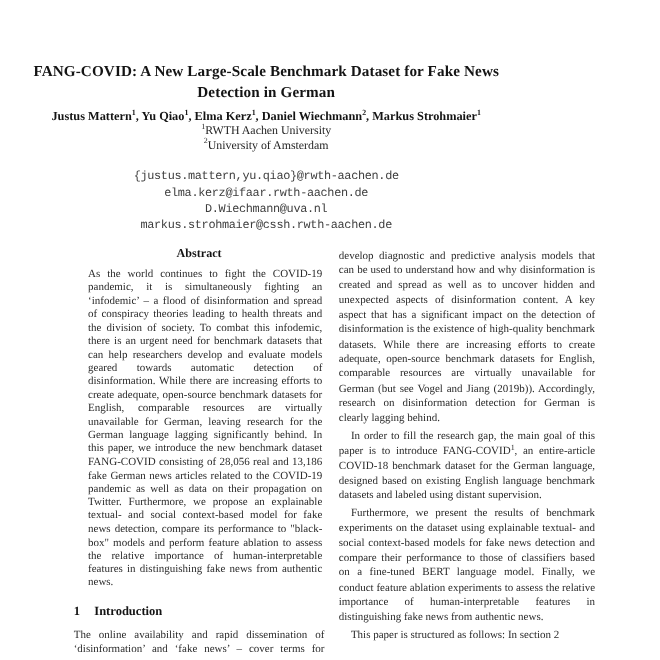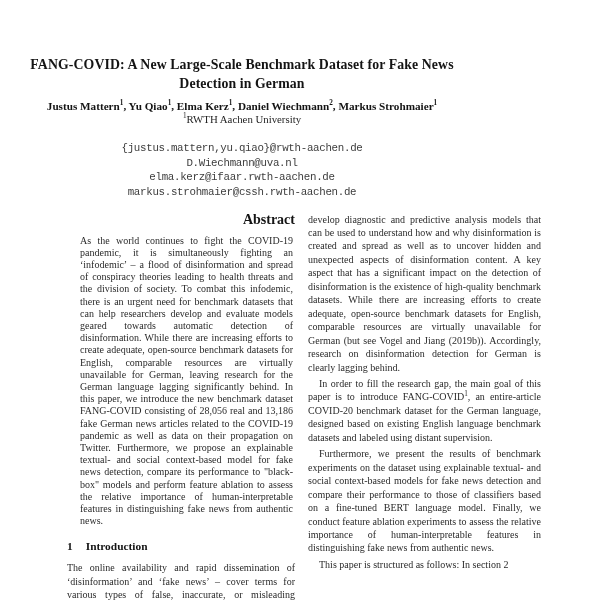--- a/index.html
+++ b/index.html
@@ -67,23 +67,23 @@
     display: flex;
     gap: 13px;
     padding-left: 67px;
     padding-right: 59px;
     margin-top: 12px;
     align-items: flex-start;
   }
   .col-left  { width: 228px; flex: 0 0 228px; }
   .col-right { width: 233px; flex: 0 0 233px; padding-top: 1px; }
   .abstract-heading {
-    text-align: right;
+    text-align: center;
     font-weight: bold;
-    font-size: 14px;
+    font-size: 11px;
     color: #141414;
     margin: 0 0 7px 0;
   }
   .abstract-body {
     font-size: 10px;
     line-height: 12.2px;
     text-align: justify;
     padding: 0 2px 0 13px;
     hyphens: auto;
     -webkit-hyphens: auto;
@@ -115,40 +115,41 @@
 <body>
 
 <div class="page">
 
   <div class="title">FANG-COVID: A New Large-Scale Benchmark Dataset for Fake News Detection in German</div>
 
   <div class="authors"><span><span>Justus Mattern</span><sup>1</sup><span>, </span></span><span><span>Yu Qiao</span><sup>1</sup><span>, </span></span><span><span>Elma Kerz</span><sup>1</sup><span>, </span></span><span><span>Daniel Wiechmann</span><sup>2</sup><span>, </span></span><span><span>Markus Strohmaier</span><sup>1</sup><span></span></span></div>
 
   <div class="affils">
     <div class="affil"><sup>1</sup><span>RWTH Aachen University</span></div>
+    <div class="affil"><sup>2</sup><span>University of Amsterdam</span></div>
   </div>
 
   <div class="emails">
     <div>{justus.mattern,yu.qiao}@rwth-aachen.de</div>
+    <div>elma.kerz@ifaar.rwth-aachen.de</div>
     <div>D.Wiechmann@uva.nl</div>
-    <div>elma.kerz@ifaar.rwth-aachen.de</div>
     <div>markus.strohmaier@cssh.rwth-aachen.de</div>
   </div>
 
   <div class="columns">
 
     <div class="col-left">
       <div class="abstract-heading">Abstract</div>
       <p class="abstract-body">As the world continues to fight the COVID-19 pandemic, it is simultaneously fighting an ‘infodemic’ – a flood of disinformation and spread of conspiracy theories leading to health threats and the division of society. To combat this infodemic, there is an urgent need for benchmark datasets that can help researchers develop and evaluate models geared towards automatic detection of disinformation. While there are increasing efforts to create adequate, open-source benchmark datasets for English, comparable resources are virtually unavailable for German, leaving research for the German language lagging significantly behind. In this paper, we introduce the new benchmark dataset FANG-COVID consisting of 28,056 real and 13,186 fake German news articles related to the COVID-19 pandemic as well as data on their propagation on Twitter. Furthermore, we propose an explainable textual- and social context-based model for fake news detection, compare its performance to "black-box" models and perform feature ablation to assess the relative importance of human-interpretable features in distinguishing fake news from authentic news.</p>
       <div class="section-heading"><span class="sec-num">1</span><span>Introduction</span></div>
       <p class="body-par">The online availability and rapid dissemination of ‘disinformation’ and ‘fake news’ – cover terms for various types of false, inaccurate, or misleading information</p>
     </div>
 
     <div class="col-right">
       <p class="body-par">develop diagnostic and predictive analysis models that can be used to understand how and why disinformation is created and spread as well as to uncover hidden and unexpected aspects of disinformation content. A key aspect that has a significant impact on the detection of disinformation is the existence of high-quality benchmark datasets. While there are increasing efforts to create adequate, open-source benchmark datasets for English, comparable resources are virtually unavailable for German (but see Vogel and Jiang (2019b)). Accordingly, research on disinformation detection for German is clearly lagging behind.</p>
-      <p class="body-par indented"><span>In order to fill the research gap, the main goal of this paper is to introduce FANG-COVID</span><sup class="fnmark">1</sup><span>, an entire-article COVID-20 benchmark dataset for the German language, designed based on existing English language benchmark datasets and labeled using distant supervision.</span></p>
+      <p class="body-par indented"><span>In order to fill the research gap, the main goal of this paper is to introduce FANG-COVID</span><sup class="fnmark">1</sup><span>, an entire-article COVID-18 benchmark dataset for the German language, designed based on existing English language benchmark datasets and labeled using distant supervision.</span></p>
       <p class="body-par indented">Furthermore, we present the results of benchmark experiments on the dataset using explainable textual- and social context-based models for fake news detection and compare their performance to those of classifiers based on a fine-tuned BERT language model. Finally, we conduct feature ablation experiments to assess the relative importance of human-interpretable features in distinguishing fake news from authentic news.</p>
       <p class="body-par indented">This paper is structured as follows: In section 2</p>
     </div>
 
   </div>
 
 </div>
 
 </body></html>

